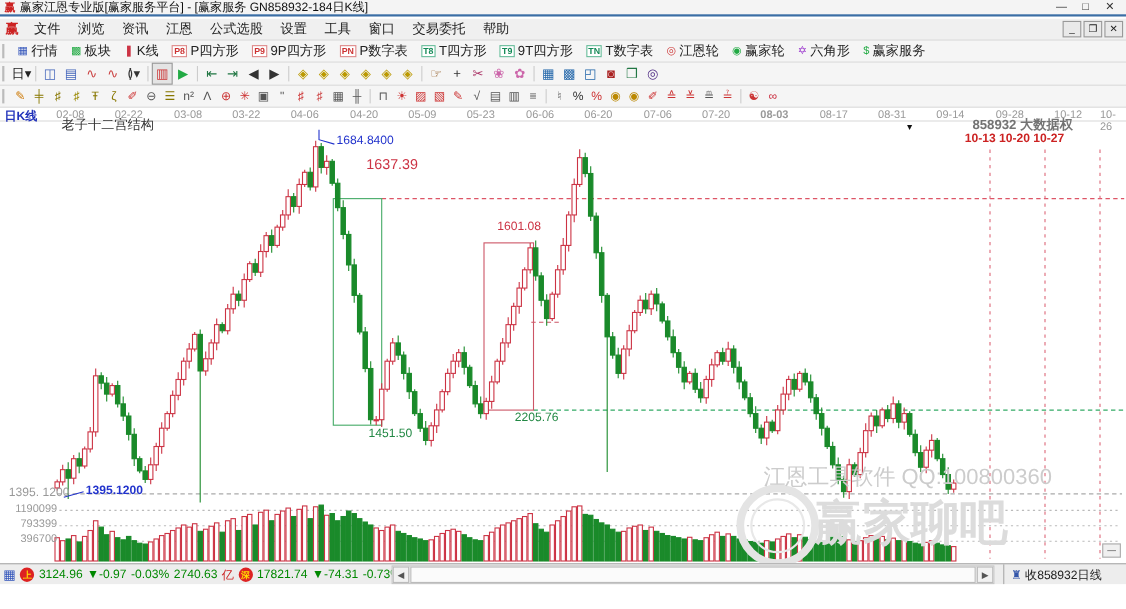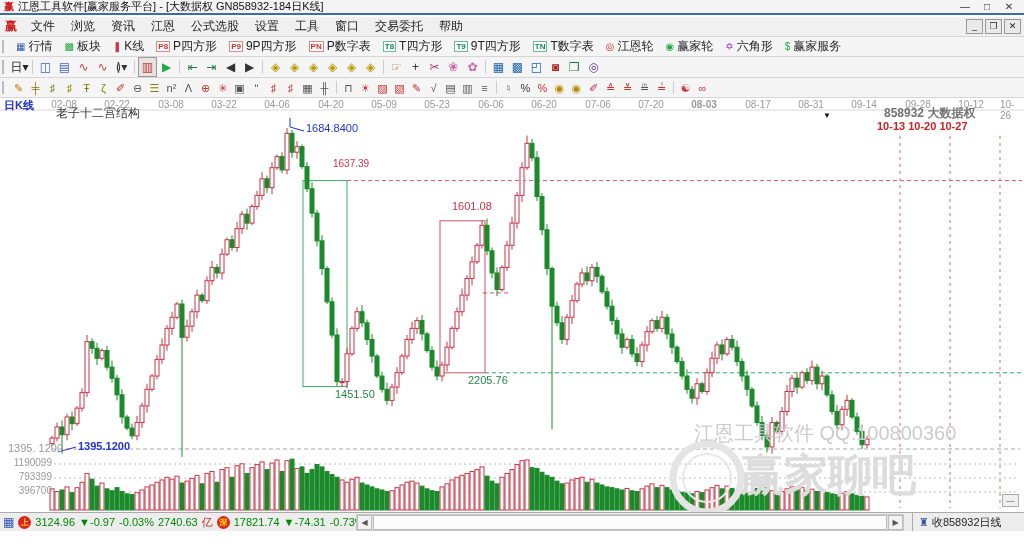--- a/index.html
+++ b/index.html
@@ -35,21 +35,21 @@
   .ticon.pressed{border:1px solid #999;background:#e4e4e4;}
   .tsep{width:1px;height:70%;background:#ccc;margin:0 3px;}
   
   #chart{position:absolute;left:0;top:98px;width:1024px;height:414px;background:#fff;}
   #chart svg{position:absolute;left:0;top:0;}
   .lbl{position:absolute;white-space:nowrap;}
   .tick{position:absolute;top:1px;font-size:10px;color:#999;transform:translateX(-50%);}
   #mode-label{left:4px;top:0;color:#2233bb;font-weight:bold;font-size:11px;}
   #structure-label{left:56px;top:7px;color:#333;font-size:12px;}
   #peak-label{left:306px;top:24px;color:#2233cc;font-size:11px;}
-  #l1637{left:333px;top:60px;color:#cc3344;font-size:10px;}
+  #l1637{left:333px;top:44px;color:#cc3344;font-size:13px;}
   #l1601{left:452px;top:102px;color:#cc3344;font-size:11px;}
   #l1463{left:468px;top:276px;color:#228844;font-size:11px;}
   #l1451{left:335px;top:290px;color:#228844;font-size:11px;}
   #axis1395{left:8px;top:344px;color:#999;font-size:11px;}
   #blue1395{left:78px;top:342px;color:#2233cc;font-size:11px;font-weight:bold;}
   .vlabel{position:absolute;width:40px;text-align:right;font-size:10px;color:#999;}
   #stock-label{left:884px;top:7px;color:#737373;font-size:12px;font-weight:bold;}
   #future-dates{left:877px;top:22px;color:#cc2222;font-size:11px;font-weight:bold;}
   #tri{left:823px;top:13px;color:#111;font-size:8px;}
   #wm1{left:694px;top:322px;color:#cccccc;font-size:20px;}
@@ -78,21 +78,21 @@
   #quotebar .qtext{position:absolute;left:54px;top:4px;color:#1b3a70;font-size:13px;white-space:nowrap;}
   #wm3{position:absolute;left:512px;top:0;color:rgba(110,125,140,0.5);font-size:22px;font-weight:bold;}
 </style>
 </head>
 <body>
 
 <div id="app">
 
   <div id="titlebar">
     <span class="applogo">赢</span>
-    <span class="title">江恩工具软件[赢家服务平台] - [大数据权  GN858932-184日K线]</span>
+    <span class="title">赢家江恩专业版[赢家服务平台] - [赢家服务  GN858932-184日K线]</span>
     <span class="wbtn">—</span>
     <span class="wbtn">□</span>
     <span class="wbtn">✕</span>
   </div>
 
   <div id="menubar">
     <span class="applogo">赢</span>
     <span id="menu-items"><span class="mitem">文件</span><span class="mitem">浏览</span><span class="mitem">资讯</span><span class="mitem">江恩</span><span class="mitem">公式选股</span><span class="mitem">设置</span><span class="mitem">工具</span><span class="mitem">窗口</span><span class="mitem">交易委托</span><span class="mitem">帮助</span></span>
     <span class="mdis" id="mdi-buttons">
         <span class="mdib">_</span>

